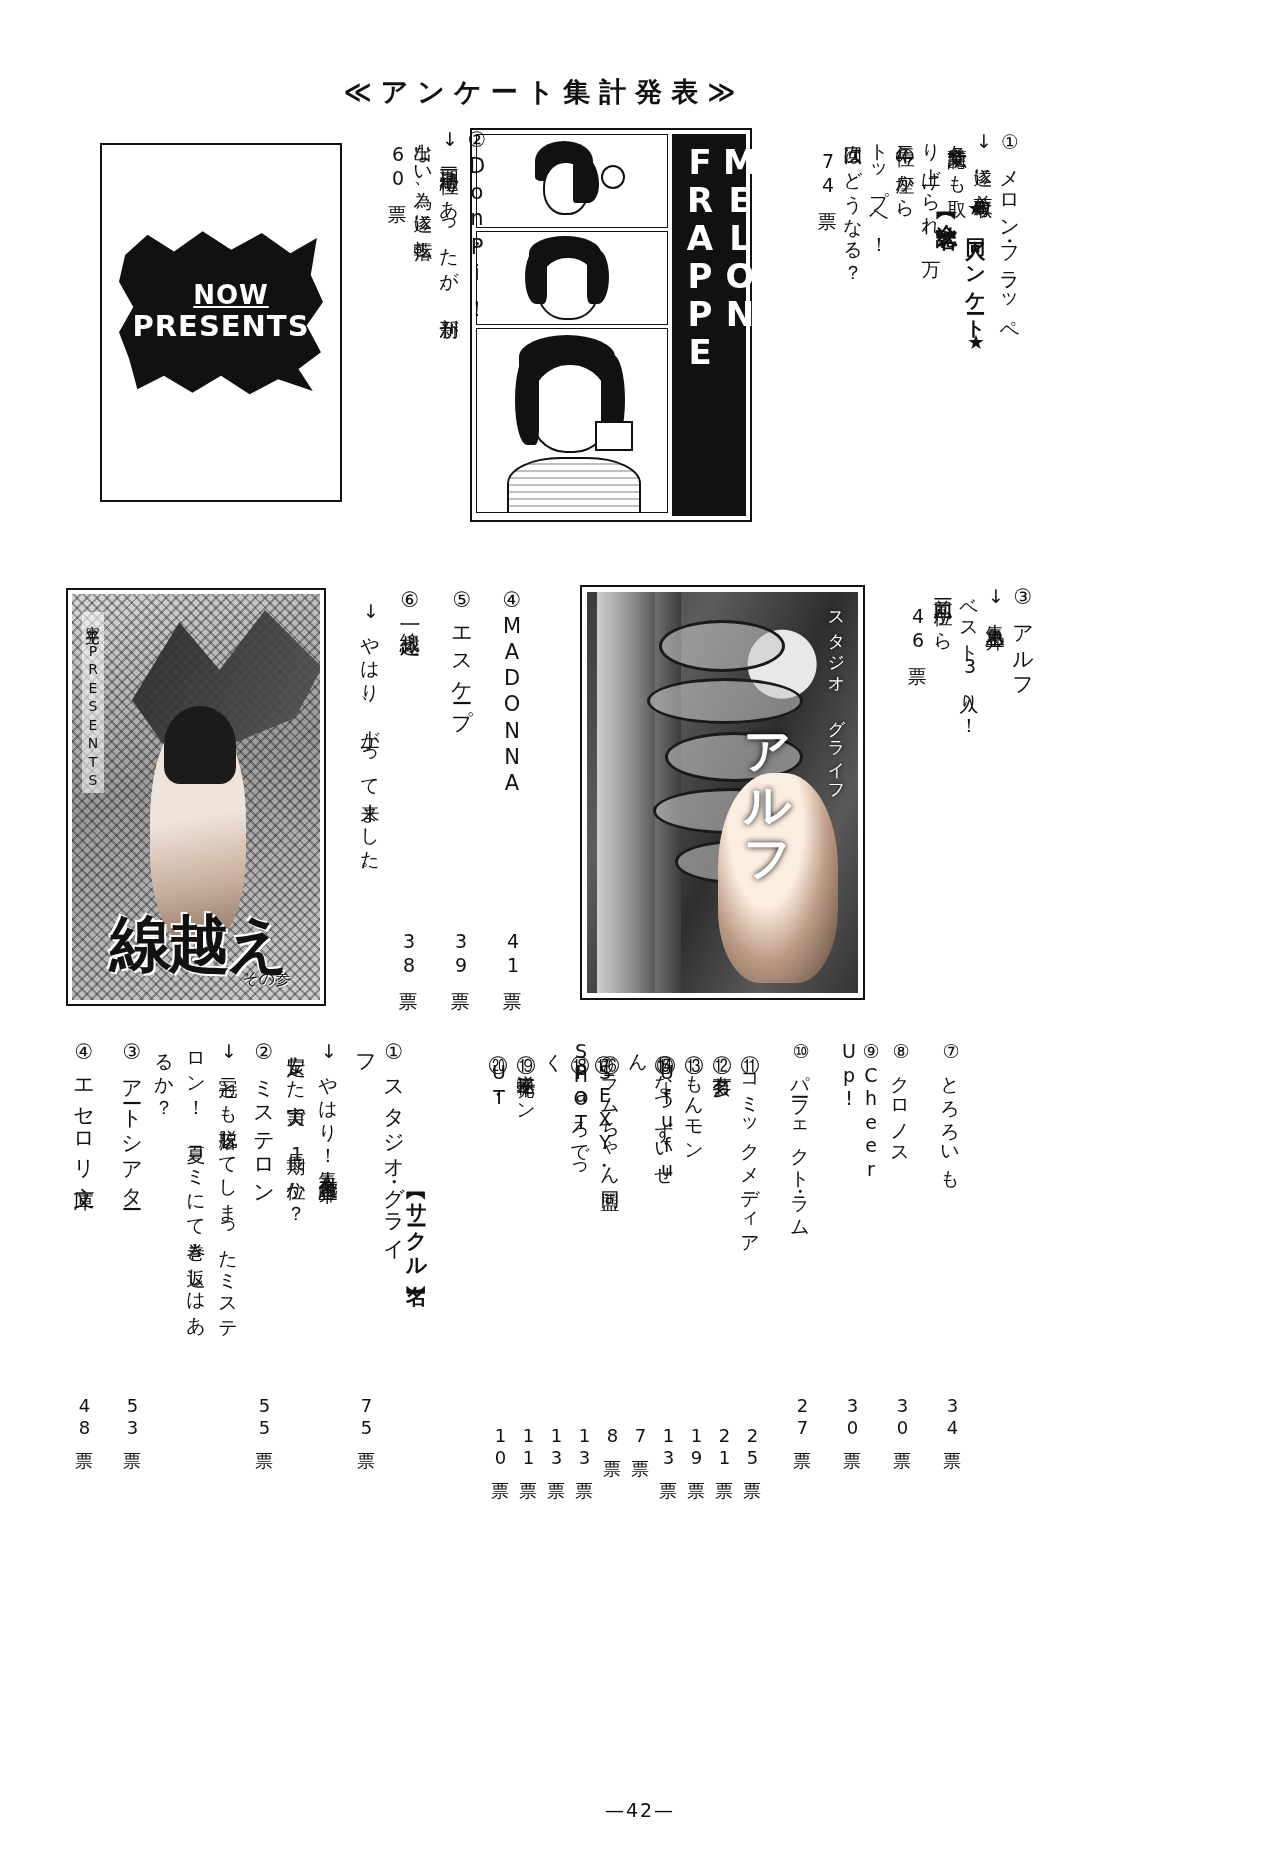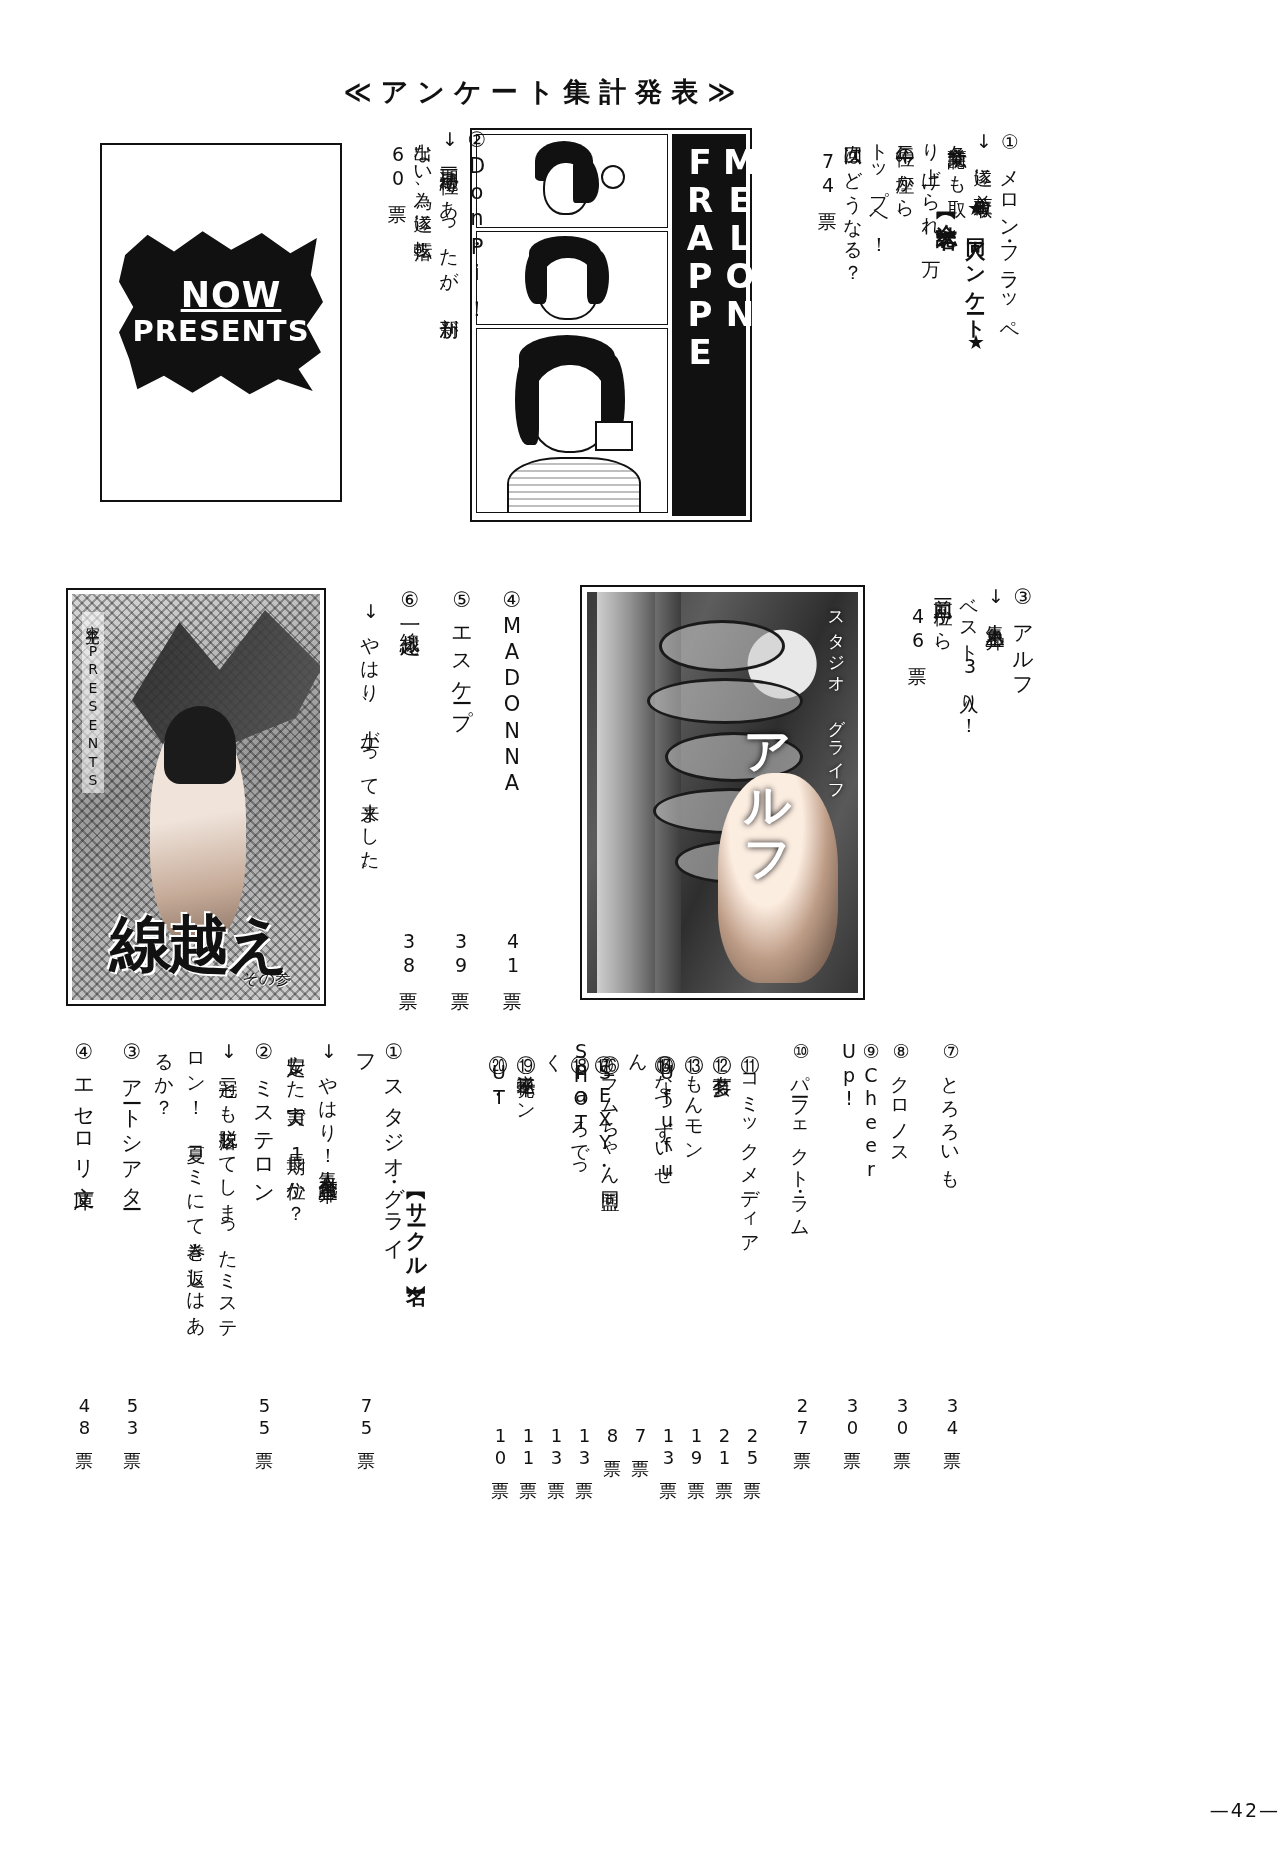--- a/index.html
+++ b/index.html
@@ -177,21 +177,21 @@
                        5% 78%, 0% 62%, 7% 47%, 0% 32%);
     display: flex;
     flex-direction: column;
     align-items: center;
     justify-content: center;
     font-family: "DejaVu Sans", sans-serif;
     font-weight: 800;
     line-height: 1.12;
     letter-spacing: 1px;
   }
-  #np-line1 { font-size: 35px; text-decoration: underline; margin-left: 20px; }
+  #np-line1 { font-size: 26px; text-decoration: underline; margin-left: 20px; }
   #np-line2 { font-size: 29px; }
 
   
   
   #entry-3 {
     top: 585px;
     left: 905px;
     height: 420px;
     display: flex;
     flex-direction: row-reverse;
@@ -376,21 +376,21 @@
     text-orientation: upright;
     font-size: 18px;
     letter-spacing: .05em;
   }
 
   #page-number {
     position: absolute;
     bottom: 46px;
     left: 0;
     width: 1280px;
-    text-align: right;
+    text-align: center;
     font-size: 19px;
     letter-spacing: 2px;
   }
 </style>
 </head>
 <body>
 
 <div class="page">
 
   <div id="doc-title">≪アンケート集計発表≫</div>

